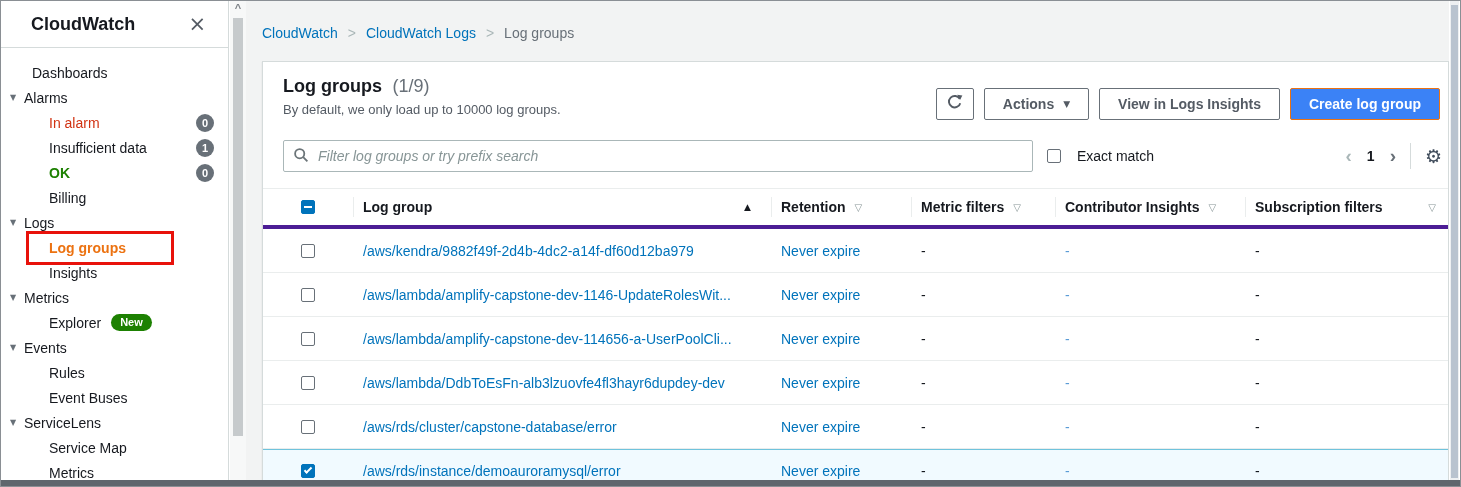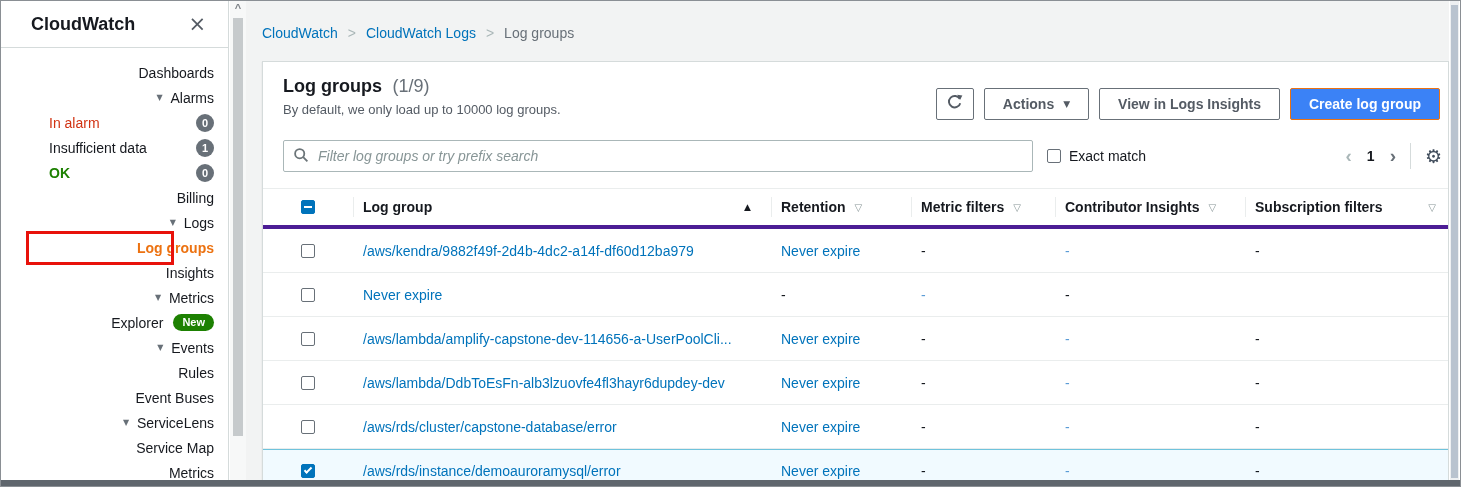--- a/index.html
+++ b/index.html
@@ -12,21 +12,21 @@
   }
   .frame { position:absolute; inset:0; border:1px solid #8a8f94; pointer-events:none; z-index:60; }
   .bottom-bar { position:absolute; left:0; right:0; bottom:1px; height:6px; background:#5f666d; z-index:55; }
 
   
   .sidebar { position:absolute; left:1px; top:1px; width:228px; bottom:7px; background:#fff; border-right:1px solid #d5dbdb; z-index:5; }
   .sidebar-header { height:47px; border-bottom:1px solid #d5dbdb; display:flex; align-items:center; padding:0 22px 0 30px; }
   .sidebar-title { font-size:18px; font-weight:bold; color:#16191f; flex:1; }
   .close-icon { font-size:21px; color:#545b64; line-height:1; cursor:pointer; font-family:"DejaVu Sans",sans-serif; }
   .sidebar-nav { padding-top:12px; font-size:14px; }
-  .nav-row { height:25px; display:flex; align-items:center; padding-right:14px; position:relative; cursor:pointer;justify-content:flex-end; }
+  .nav-row { height:25px; display:flex; align-items:center; padding-right:14px; position:relative; cursor:pointer; }
   .nav-caret { width:23px; padding-left:9px; font-size:8px; color:#687078; font-family:"DejaVu Sans",sans-serif; }
   .nav-link { padding-left:31px; }
   .nav-sub { padding-left:48px; }
   .nav-label { color:#16191f; white-space:nowrap; }
   .nav-label.red { color:#d13212; }
   .nav-label.green { color:#1d8102; font-weight:bold; }
   .nav-label.active { color:#ec7211; font-weight:bold; }
   .nav-badge { margin-left:auto; background:#687078; color:#fff; font-size:11px; font-weight:bold;
     min-width:18px; height:18px; border-radius:50%; display:flex; align-items:center; justify-content:center; }
   .nav-tag { margin-left:10px; background:#1d8102; color:#fff; font-size:11px; font-weight:bold; padding:2px 9px 3px; border-radius:10px; }
@@ -58,21 +58,21 @@
   .btn-icon { width:38px; padding:0; }
   .btn-primary { background:#3b82f6; border-color:#ec7211; color:#fff; }
   .caret-down { font-size:9px; margin-left:9px; font-family:"DejaVu Sans",sans-serif; }
 
   .filter-row { display:flex; align-items:center; padding:20px 6px 0 20px; }
   .search-box { position:relative; width:750px; height:32px; flex:none; }
   .search-box input { width:100%; height:100%; border:1px solid #aab7b8; border-radius:2px; padding:0 10px 0 34px;
     font-size:14px; font-family:inherit; color:#16191f; outline:none; }
   .search-box input::placeholder { color:#879596; font-style:italic; }
   .search-icon { position:absolute; left:10px; top:7px; }
-  .exact { display:flex; align-items:center; margin-left:14px; gap:8px; font-size:14px; color:#16191f; cursor:pointer; }
+  .exact { display:flex; align-items:center; margin-left:14px; gap:16px; font-size:14px; color:#16191f; cursor:pointer; }
   .cb { width:14px; height:14px; border:1px solid #687078; border-radius:2px; background:#fff;
     display:inline-flex; align-items:center; justify-content:center; flex:none; cursor:pointer; }
   .cb.checked, .cb.indeterminate { background:#0073bb; border-color:#0073bb; }
   .cb .bar { width:8px; height:2px; background:#fff; }
   .cb .check { width:8px; height:4px; border-left:2px solid #fff; border-bottom:2px solid #fff; transform:rotate(-45deg) translate(1px,-1px); }
   .spacer { flex:1; }
   .pagination { display:flex; align-items:center; gap:15px; font-size:14px; }
   .pg-prev { color:#aab7b8; font-size:19px; font-weight:bold; cursor:default; }
   .pg-num { font-weight:bold; color:#16191f; }
   .pg-next { color:#687078; font-size:19px; font-weight:bold; cursor:pointer; }
@@ -274,20 +274,21 @@
     <div class="td"><span class="link c-name">/aws/kendra/9882f49f-2d4b-4dc2-a14f-df60d12ba979</span></div>
     <div class="td"><span class="link c-ret">Never expire</span></div>
     <div class="td dash-dark c-met">-</div>
     <div class="td dash-blue c-con">-</div>
     <div class="td dash-dark c-sub">-</div>
   </div>
           <div class="trow">
     <div class="td td-cb">
               <span class="cb"></span>
             </div>
+    <div class="td"><span class="link c-name">/aws/lambda/amplify-capstone-dev-1146-UpdateRolesWit...</span></div>
     <div class="td"><span class="link c-ret">Never expire</span></div>
     <div class="td dash-dark c-met">-</div>
     <div class="td dash-blue c-con">-</div>
     <div class="td dash-dark c-sub">-</div>
   </div>
           <div class="trow">
     <div class="td td-cb">
               <span class="cb"></span>
             </div>
     <div class="td"><span class="link c-name">/aws/lambda/amplify-capstone-dev-114656-a-UserPoolCli...</span></div>

